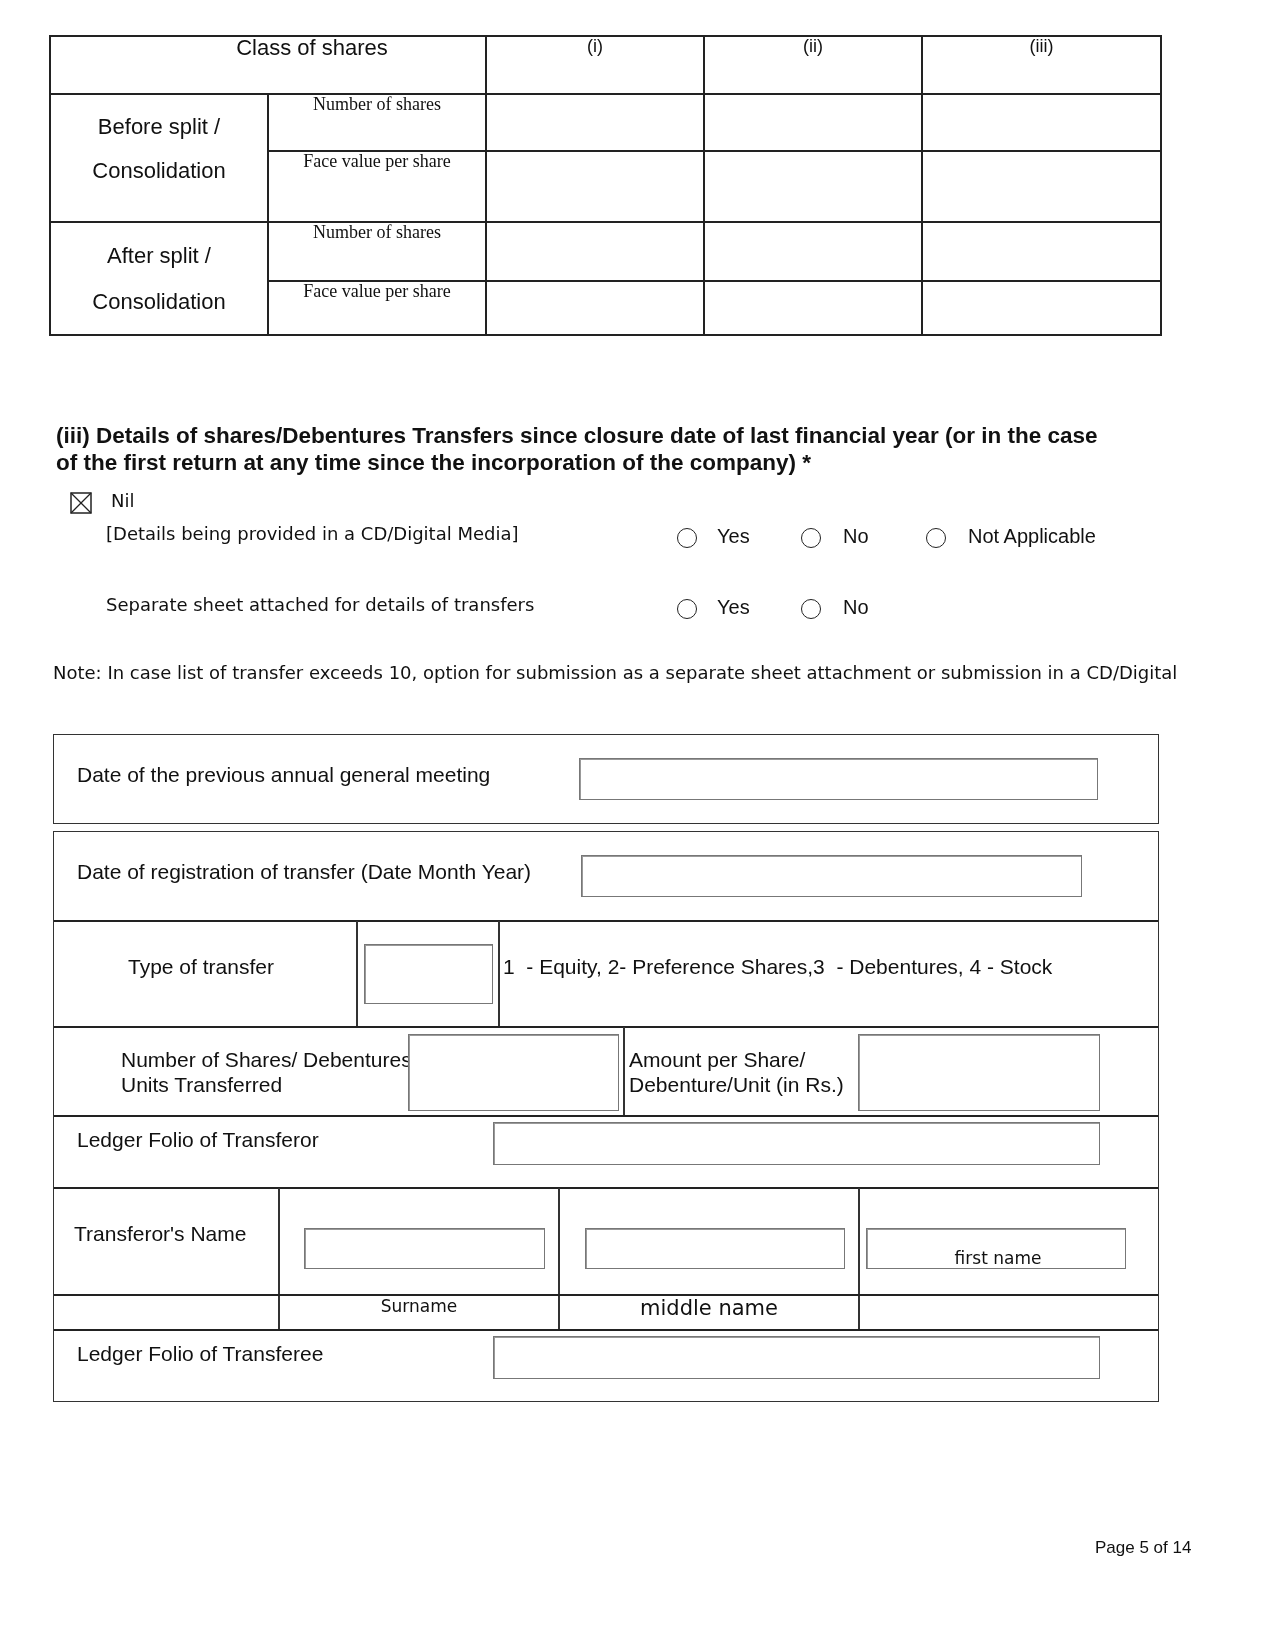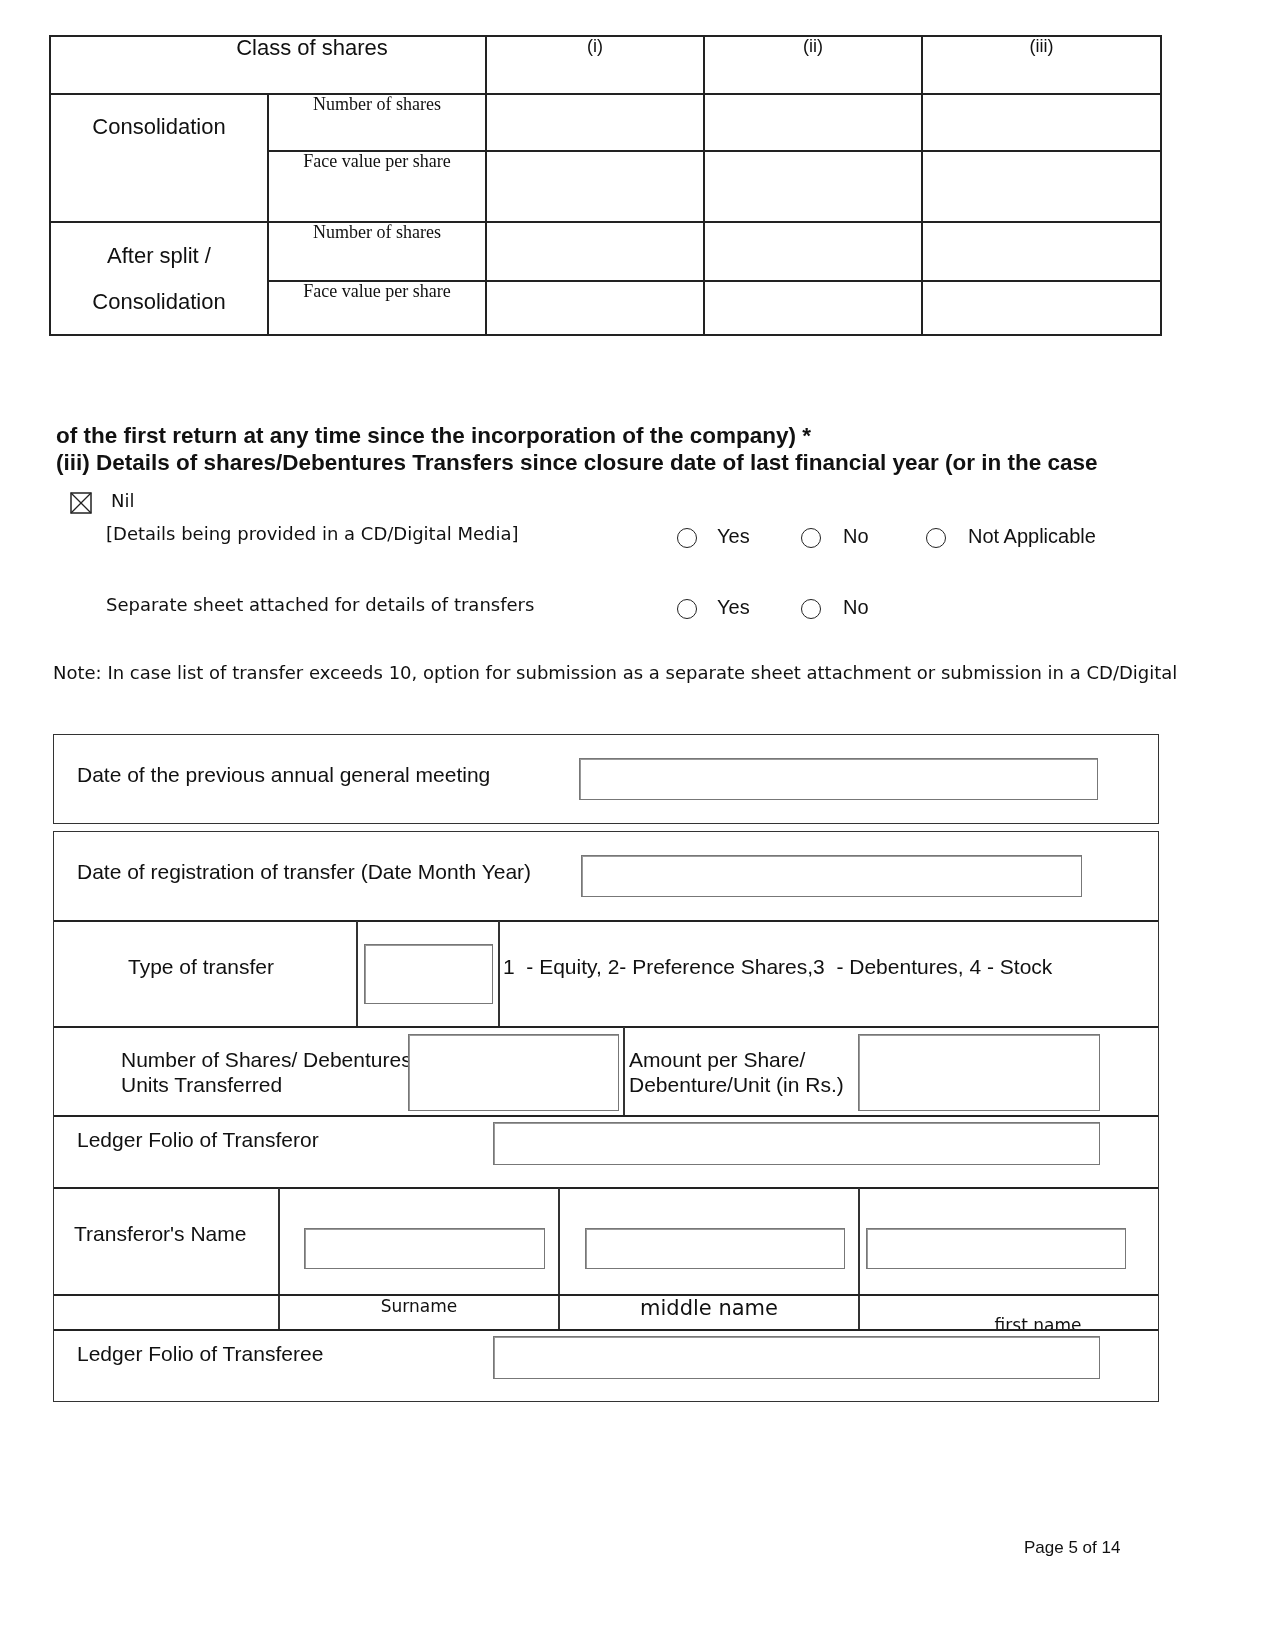--- a/index.html
+++ b/index.html
@@ -39,20 +39,21 @@
   <div class="tline" style="left:703px; top:35px; width:2px; height:301px;"></div>
   <div class="tline" style="left:921px; top:35px; width:2px; height:301px;"></div>
   <div class="tline" style="left:1160px; top:35px; width:2px; height:301px;"></div>
 
   <div class="tcell-text arial" style="left:51px; top:35px; width:522px; font-size:22px;">Class of shares</div>
   <div class="tcell-text arial" style="left:487px; top:36px; width:216px; font-size:18px;">(i)</div>
   <div class="tcell-text arial" style="left:705px; top:36px; width:216px; font-size:18px;">(ii)</div>
   <div class="tcell-text arial" style="left:923px; top:36px; width:237px; font-size:18px;">(iii)</div>
 
   <div class="tcell-text arial" style="left:51px; top:105px; width:216px; font-size:22px; line-height:44px;">
+    <div>Before split /</div>
     <div>Consolidation</div>
   </div>
   <div class="tcell-text serif" style="left:269px; top:94px; width:216px; font-size:18px;">Number of shares</div>
   <div class="tcell-text serif" style="left:269px; top:151px; width:216px; font-size:18px;">Face value per share</div>
 
   <div class="tcell-text arial" style="left:51px; top:233px; width:216px; font-size:22px; line-height:46px;">
     <div>After split /</div>
     <div>Consolidation</div>
   </div>
   <div class="tcell-text serif" style="left:269px; top:222px; width:216px; font-size:18px;">Number of shares</div>
@@ -66,22 +67,22 @@
   <div class="abs" style="left:923px; top:152px; width:237px; height:69px;"></div>
   <div class="abs" style="left:487px; top:223px; width:216px; height:57px;"></div>
   <div class="abs" style="left:705px; top:223px; width:216px; height:57px;"></div>
   <div class="abs" style="left:923px; top:223px; width:237px; height:57px;"></div>
   <div class="abs" style="left:487px; top:282px; width:216px; height:52px;"></div>
   <div class="abs" style="left:705px; top:282px; width:216px; height:52px;"></div>
   <div class="abs" style="left:923px; top:282px; width:237px; height:52px;"></div>
 </div>
 
 <div class="abs arial" style="left:56px; top:422px; width:1140px; font-size:22.5px; font-weight:bold; line-height:27px;">
+  <div>(iii) Details of shares/Debentures Transfers since closure date of last financial year (or in the case</div>
   <div>of the first return at any time since the incorporation of the company) *</div>
-  <div>(iii) Details of shares/Debentures Transfers since closure date of last financial year (or in the case</div>
 </div>
 
 <div class="abs" style="left:70px; top:492px; width:22px; height:22px;">
   <svg width="22" height="22" viewBox="0 0 22 22">
     <rect x="1" y="1" width="20" height="20" fill="#fff" stroke="#222" stroke-width="1.5"></rect>
     <line x1="1" y1="1" x2="21" y2="21" stroke="#222" stroke-width="1.3"></line>
     <line x1="21" y1="1" x2="1" y2="21" stroke="#222" stroke-width="1.3"></line>
   </svg>
 </div>
 <div class="abs calib" style="left:111px; top:490px; font-size:18px;">Nil</div>
@@ -148,20 +149,20 @@
 <div class="vline" style="left:558px; top:1188px; height:142px;"></div>
 <div class="vline" style="left:858px; top:1188px; height:142px;"></div>
 <div class="field" style="left:304px; top:1228px; width:241px; height:41px;"></div>
 <div class="field" style="left:585px; top:1228px; width:260px; height:41px;"></div>
 <div class="field" style="left:866px; top:1228px; width:260px; height:41px;"></div>
 
 <div class="hline" style="left:54px; top:1294px; width:1104px; height:1.5px;"></div>
 
 <div class="abs calib" style="left:280px; top:1296px; width:278px; text-align:center; font-size:17px;">Surname</div>
 <div class="abs calib" style="left:560px; top:1296px; width:298px; text-align:center; font-size:21px;">middle name</div>
-<div class="abs calib" style="left:860px; top:1315px; width:276px; text-align:center; font-size:17px;padding-left:40px;">first name</div>
+<div class="abs calib" style="left:860px; top:1248px; width:276px; text-align:center; font-size:17px;">first name</div>
 
 <div class="hline" style="left:54px; top:1329px; width:1104px;"></div>
 
 <div class="lbl arial" style="left:77px; top:1342px;">Ledger Folio of Transferee</div>
 <div class="field" style="left:493px; top:1336px; width:607px; height:43px;"></div>
 
-<div class="abs arial" style="left:1024px; top:1538px; font-size:17px;">Page 5 of 14</div>
+<div class="abs arial" style="left:1095px; top:1538px; font-size:17px;">Page 5 of 14</div>
 
 </body></html>

